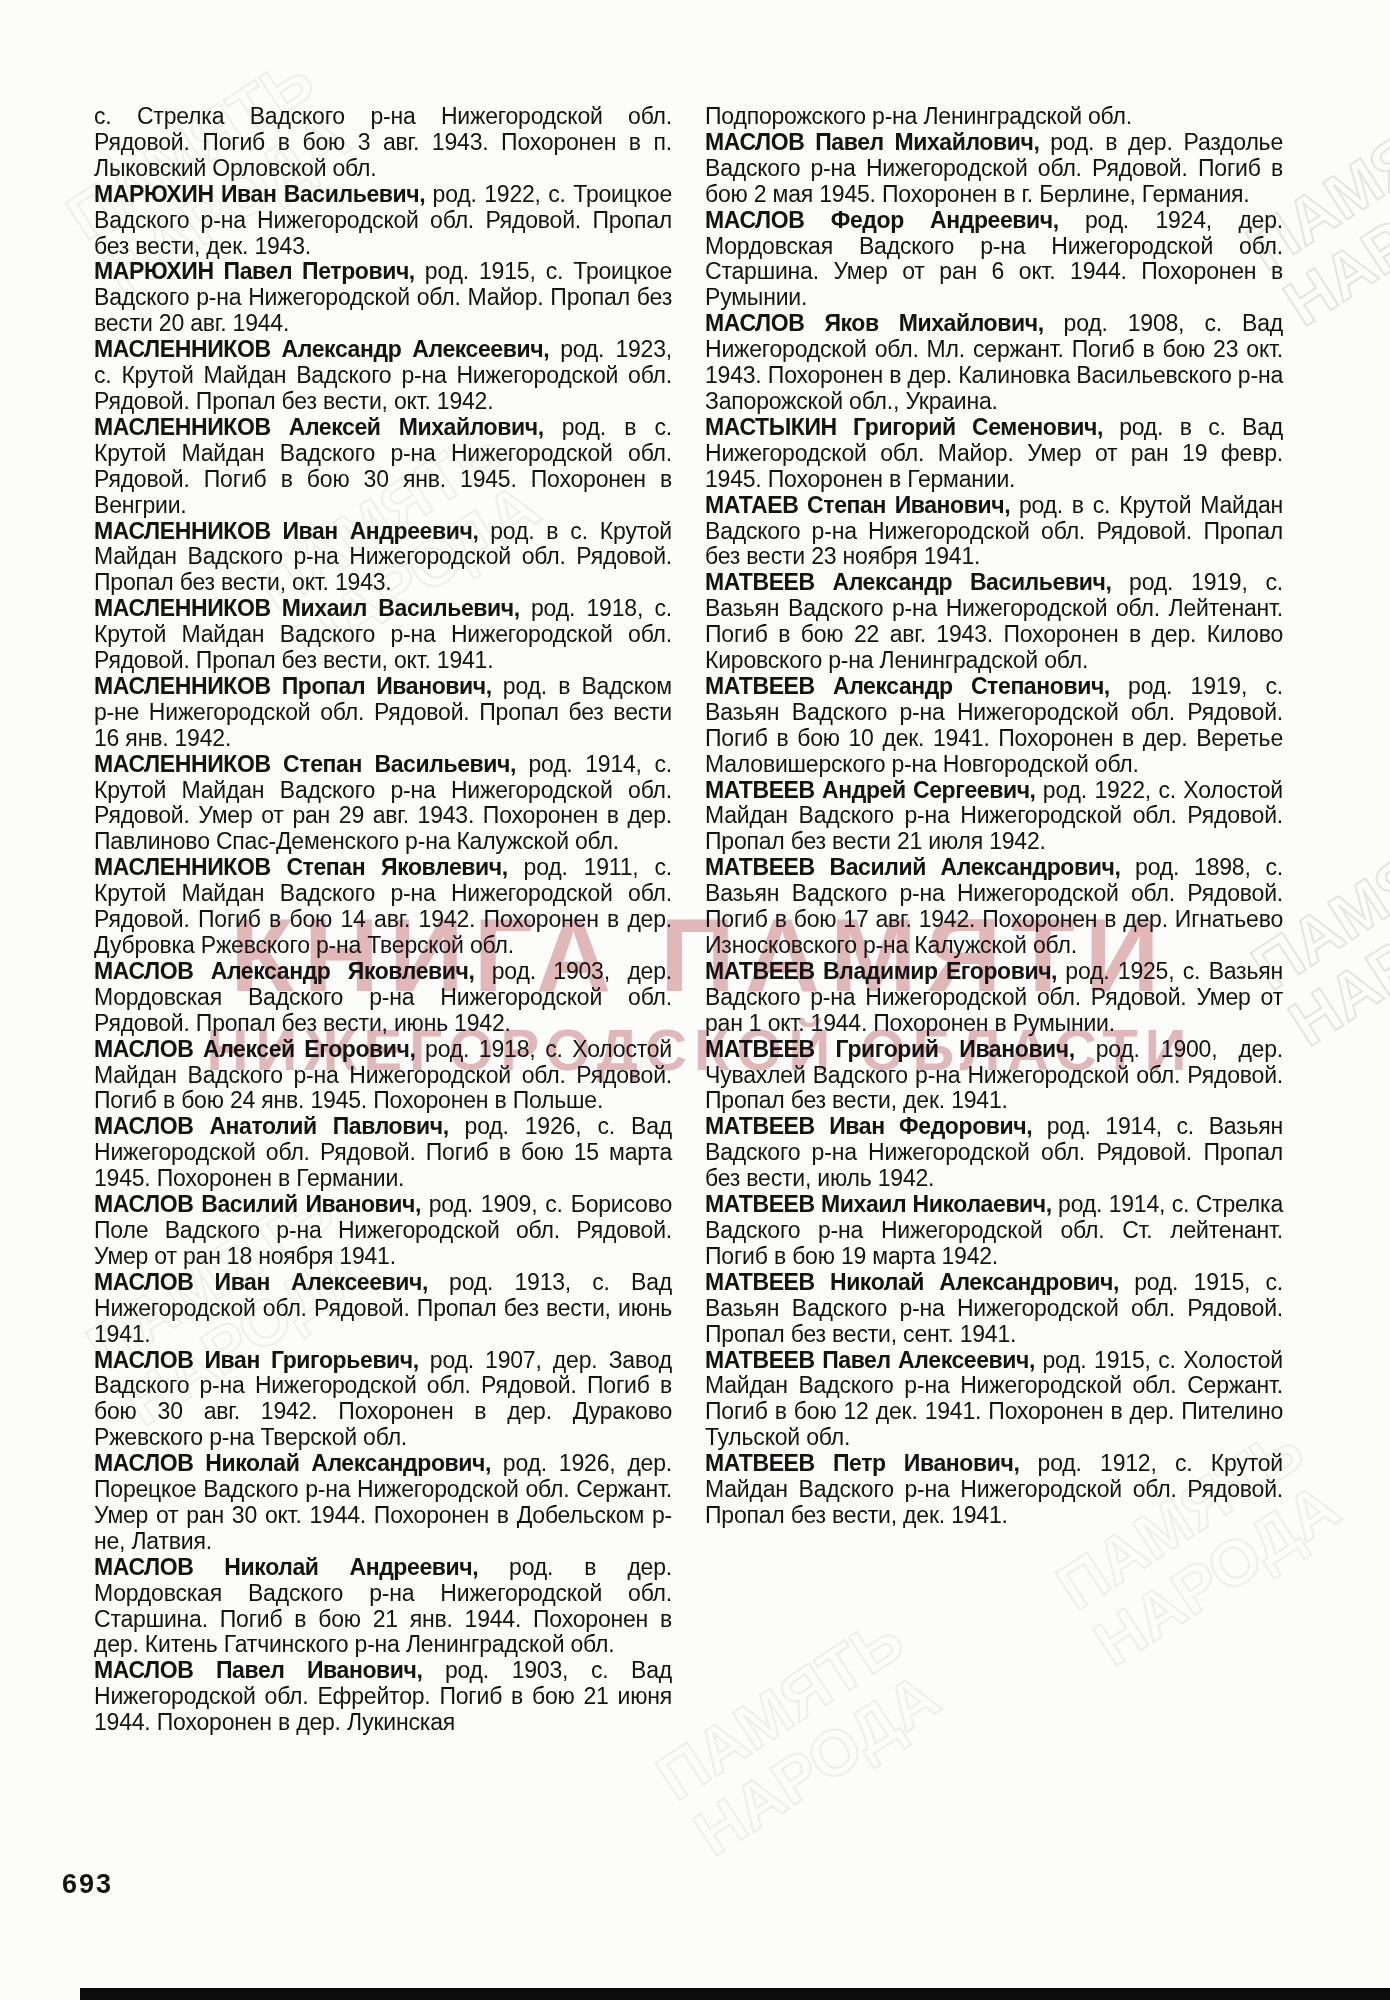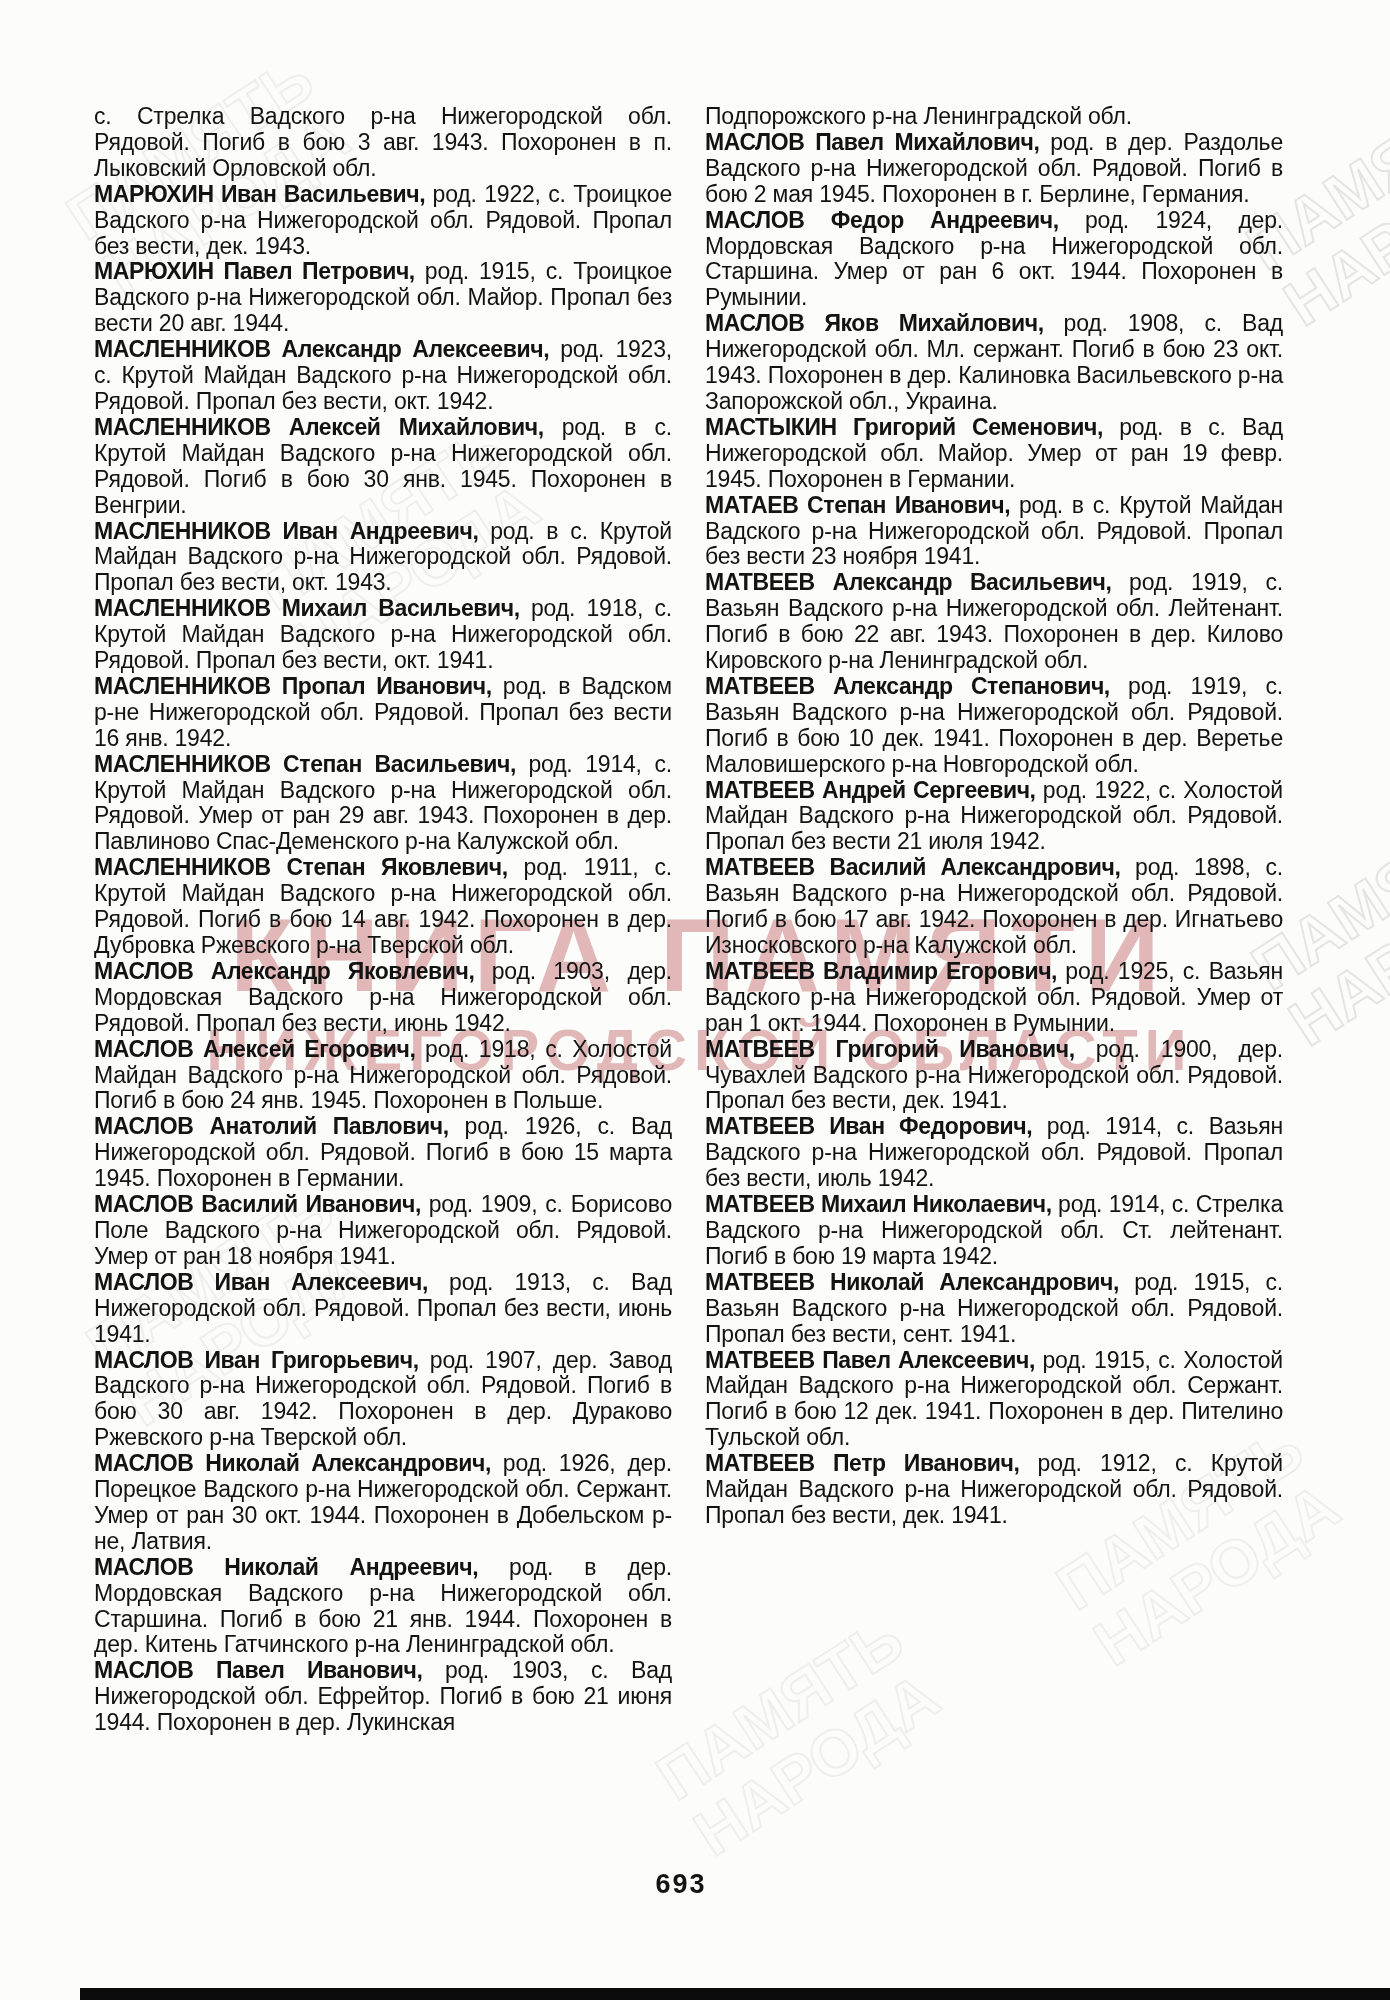--- a/index.html
+++ b/index.html
@@ -47,23 +47,23 @@
     white-space:pre;
     text-align:center;
     color:transparent;
     -webkit-text-stroke:2px rgba(110,110,110,0.17);
     transform:rotate(-33deg);
     z-index:1;
   }
   .wm-stamp.faint{-webkit-text-stroke:2px rgba(120,120,120,0.10);}
   .page-number{
     position:absolute;
-    left:86px;width:1190px;
+    left:62px;width:1190px;
     top:1869px;
-    text-align:center;
+    text-align:left;
     font-size:27px;
     font-weight:bold;
     letter-spacing:2px;
     z-index:3;
   }
   .bottom-bar{
     position:absolute;
     left:80px;right:0;top:1988px;height:12px;
     background:#0c0c0c;
     z-index:4;

